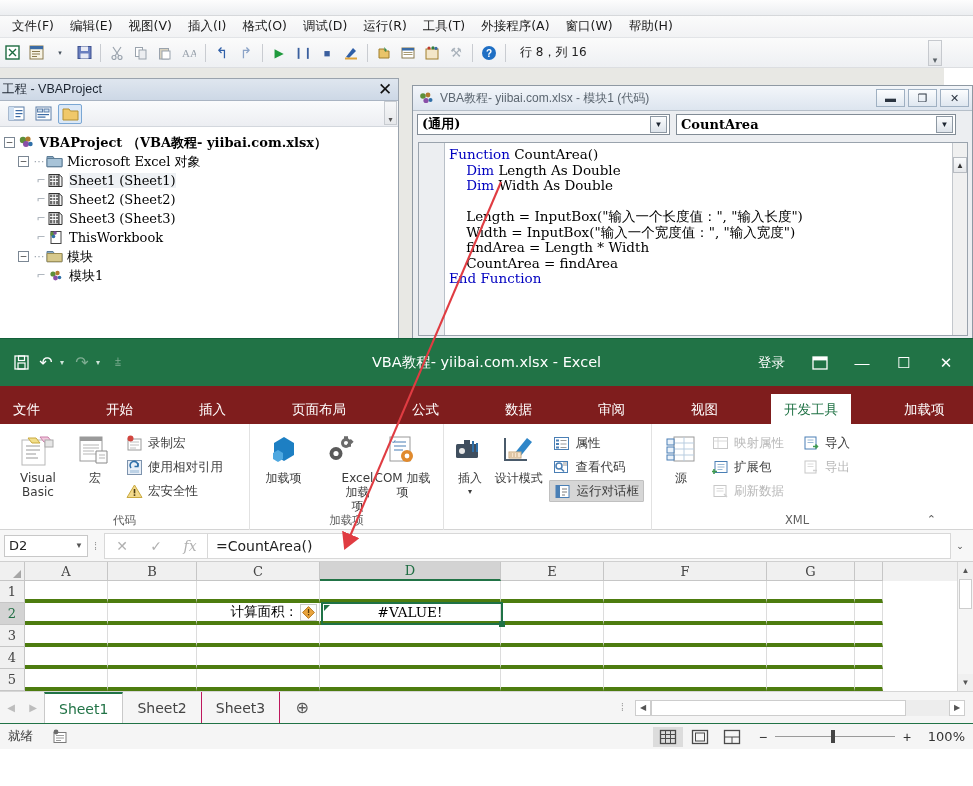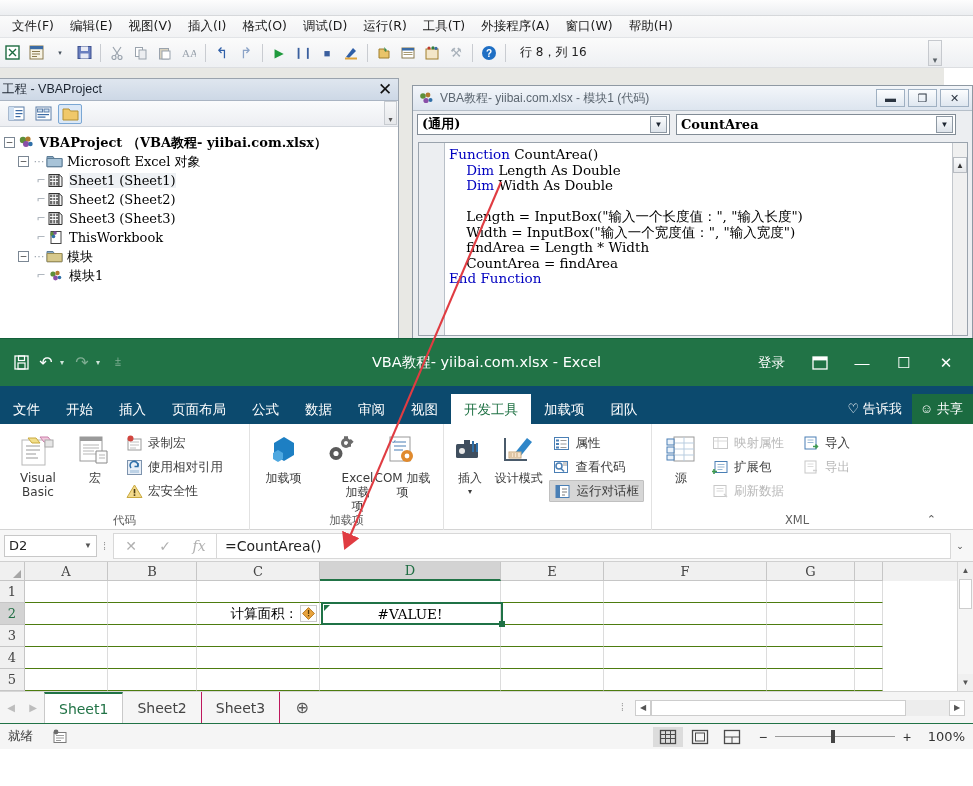--- a/index.html
+++ b/index.html
@@ -101,21 +101,21 @@
      align-items:center; justify-content:center;}
   .qat .q.dim{ color:#7fae93; }
   .qat .caret{ color:#cfe4d8; font-size:8px; width:8px; }
   .xl-doctitle{ position:absolute; left:0; right:0; text-align:center; font-size:14.5px;
      color:#fff; font-family:"DejaVu Sans","Liberation Sans",sans-serif; }
   .xl-titleright{ margin-left:auto; display:flex; align-items:center; gap:0; padding-right:6px; z-index:2;}
   .xl-titleright .signin{ color:#fff; font-size:13.5px; padding:0 14px; white-space:nowrap;}
   .xl-titleright .wb{ width:42px; height:30px; display:flex; align-items:center;
      justify-content:center; color:#fff; font-size:15px; }
 
-  .xl-tabs{ height:38px; background:#0c4a6e; display:flex; align-items:flex-end; position:relative;}
+  .xl-tabs{ height:38px; background:#7f1d1d; display:flex; align-items:flex-end; position:relative;gap:40px;}
   .xl-tab{ font-size:13.5px; color:#fff; padding:0 13px; height:30px; line-height:30px;
      white-space:nowrap; font-family:"DejaVu Sans","Liberation Sans",sans-serif;}
   .xl-tab.active{ background:#fff; color:#217346; font-weight:normal; }
   .xl-tabs .right{ margin-left:auto; display:flex; align-items:flex-end; }
   .xl-tell{ color:#fff; font-size:13px; padding:0 10px; height:30px; line-height:30px; white-space:nowrap;}
   .xl-share{ color:#fff; font-size:13px; padding:0 10px 0 8px; height:30px; line-height:30px;
      background:#1b6b40; white-space:nowrap; display:flex; align-items:center; gap:4px;}
 
   .ribbon{ height:106px; background:#fff; border-bottom:1px solid #d4d4d4;
      display:flex; position:relative; }
@@ -133,21 +133,21 @@
   .smbtn .gl{ width:18px; height:18px; display:flex; align-items:center; justify-content:center;}
   .smbtn .cap{ font-size:12.5px; color:#3b3b3b; white-space:nowrap;
      font-family:"DejaVu Sans","Liberation Sans",sans-serif;}
   .smbtn.dim .cap{ color:#b8b8b8; }
   .smbtn.hl{ background:#d6d6d6; border:1px solid #c0c0c0; border-radius:1px; }
   .ribbon-collapse{ position:absolute; right:6px; bottom:4px; font-size:11px; color:#5a5a5a; }
 
   
   .fbar{ height:32px; background:#f7f7f7; border-bottom:1px solid #d0d0d0;
      display:flex; align-items:center; padding:0 4px; gap:0;}
-  .namebox{ width:93px; height:22px; background:#fff; border:1px solid #c8c8c8;
+  .namebox{ width:84px; height:22px; background:#fff; border:1px solid #c8c8c8;
      display:flex; align-items:center; padding:0 4px; }
   .namebox .v{ font-size:13px; color:#222; font-family:"DejaVu Sans","Liberation Sans",sans-serif;}
   .namebox .ar{ margin-left:auto; font-size:8px; color:#555; }
   .fgrip{ width:16px; text-align:center; color:#9a9a9a; font-size:11px; letter-spacing:1px;}
   .fbtns{ display:flex; align-items:center; height:26px; background:#fff;
      border:1px solid #d8d8d8; border-right:none;}
   .fbtns div{ width:34px; height:24px; display:flex; align-items:center;
      justify-content:center; color:#b0b0b0; font-size:14px;}
   .finput{ flex:1; height:26px; background:#fff; border:1px solid #d8d8d8;
      display:flex; align-items:center; padding-left:8px; position:relative;}
@@ -167,21 +167,21 @@
   .ch{ border-right:1px solid #c6c6c6; border-bottom:1px solid #c6c6c6; background:#f0f0f0;
      display:flex; align-items:center; justify-content:center; font-size:13px; color:#444;
      font-family:"DejaVu Serif","Liberation Serif",serif;}
   .ch.act{ background:#d3d3d3; color:#1f6e43; border-bottom:2px solid #217346; }
   .rowarea{ flex:1; display:flex; flex-direction:column; }
   .gr{ height:22px; display:flex; }
   .rh{ width:25px; background:#f0f0f0; border-right:1px solid #c6c6c6;
      border-bottom:1px solid #c6c6c6; display:flex; align-items:center; justify-content:center;
      font-size:13px; color:#444; font-family:"DejaVu Serif","Liberation Serif",serif;}
   .rh.act{ background:#d3d3d3; color:#1f6e43; }
-  .cell{ border-right:1px solid #dcdcdc; border-bottom:1px solid #4d7c0f; position:relative;
+  .cell{ border-right:1px solid #dcdcdc; border-bottom:4px solid #4d7c0f; position:relative;
      display:flex; align-items:center; font-size:13.5px; color:#000;}
   .cell.ct{ justify-content:center; }
   .cell.rt{ justify-content:flex-end; padding-right:2px; }
   .cell.serif{ font-family:"DejaVu Serif","Liberation Serif",serif; }
   .warnico{ width:17px;height:17px;border:1px solid #c9c9c9;background:#fdfdfd;
      display:flex;align-items:center;justify-content:center;margin-left:2px;}
   .selcell{ position:absolute; border:2px solid #1f7246; background:transparent; z-index:4;}
   .selcell:after{ content:""; position:absolute; right:-4px; bottom:-4px; width:6px;height:6px;
      background:#1f7246; }
   .selcell:before{ content:""; position:absolute; left:1px; top:1px; width:0;height:0;

